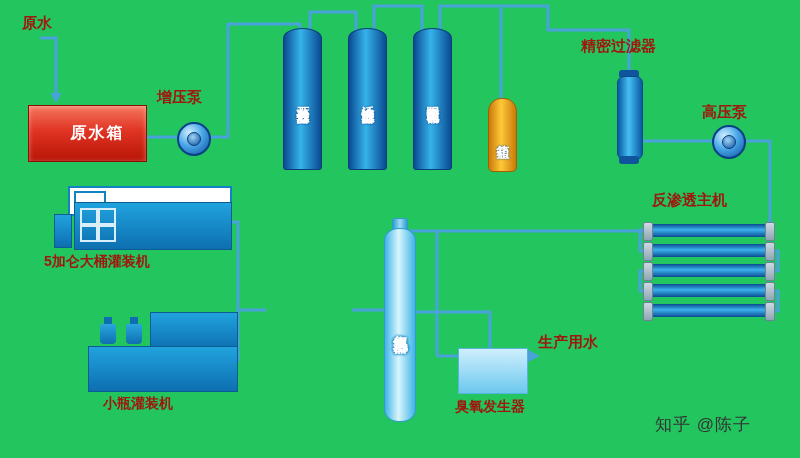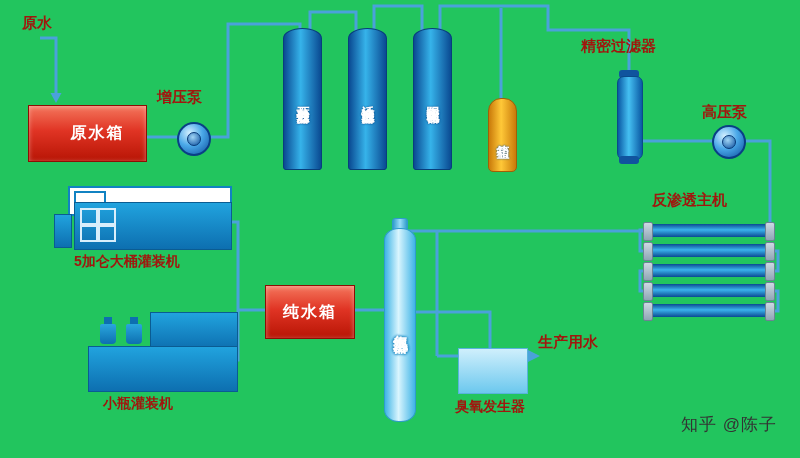--- a/index.html
+++ b/index.html
@@ -49,21 +49,21 @@
   .ozone{position:absolute;z-index:2;width:68px;height:44px;
         background:linear-gradient(180deg,#cfeffc 0%,#6cc8ee 100%);border:1px solid #58b4dc;}
   .mach{position:absolute;z-index:2;background:linear-gradient(180deg,#21a3de 0%,#0d6fb0 100%);
         border:1px solid #0a5c92;}
   .frame{position:absolute;z-index:2;background:#fff;border:2px solid #1182c2;}
   .grid4{position:absolute;z-index:3;display:grid;grid-template-columns:1fr 1fr;grid-template-rows:1fr 1fr;}
   .grid4 div{border:2px solid #d8eefb;}
   .bottle{position:absolute;z-index:3;width:16px;height:20px;border-radius:2px 2px 4px 4px;
         background:linear-gradient(180deg,#2aa6de,#0d6fb0);}
   .bottle::before{content:"";position:absolute;top:-7px;left:4px;width:8px;height:7px;background:#0d6fb0;}
-  .watermark{position:absolute;z-index:3;color:#333;font-size:17px;letter-spacing:1px;margin-left:26px;}
+  .watermark{position:absolute;z-index:3;color:#333;font-size:17px;letter-spacing:1px;}
 </style>
 </head>
 <body>
 
 <div class="stage">
 
   <svg class="pipes" width="800" height="458">
     <polyline class="pipe" points="40,38 56,38 56,94"></polyline>
     <path class="arrow" d="M56,103 L50.5,93 L61.5,93 Z"></path>
     <polyline class="pipe" points="126,137 178,137"></polyline>
@@ -118,23 +118,20 @@
   <div class="lbl" style="left:702px;top:103px;">高压泵</div>
   <div class="pump" style="left:712px;top:125px;"></div>
 
   <div class="lbl" style="left:652px;top:191px;">反渗透主机</div>
   <div class="rotube" style="left:645px;top:224px;"></div>
   <div class="rotube" style="left:645px;top:244px;"></div>
   <div class="rotube" style="left:645px;top:264px;"></div>
   <div class="rotube" style="left:645px;top:284px;"></div>
   <div class="rotube" style="left:645px;top:304px;"></div>
 
-  <div class="redtank" style="left:265px;top:285px;width:88px;height:52px;">
-    <span>纯水箱</span>
-  </div>
 
   <div class="mixcap" style="left:392px;top:218px;"></div>
   <div class="mixer" style="left:384px;top:228px;">
     <span class="vtext">气水混合器</span>
   </div>
 
   <div class="ozone" style="left:458px;top:348px;"></div>
   <div class="lbl" style="left:455px;top:398px;font-size:14px;">臭氧发生器</div>
 
   <div class="lbl" style="left:538px;top:333px;">生产用水</div>
@@ -142,21 +139,21 @@
   <div class="frame" style="left:68px;top:186px;width:160px;height:26px;"></div>
   <div class="frame" style="left:74px;top:191px;width:28px;height:20px;"></div>
   <div class="mach" style="left:54px;top:214px;width:16px;height:32px;"></div>
   <div class="mach" style="left:74px;top:202px;width:156px;height:46px;"></div>
   <div class="grid4" style="left:80px;top:208px;width:36px;height:34px;">
     <div></div>
       <div></div>
       <div></div>
       <div></div>
   </div>
-  <div class="lbl" style="left:74px;top:253px;font-size:14px;">5加仑大桶灌装机</div>
+  <div class="lbl" style="left:44px;top:253px;font-size:14px;">5加仑大桶灌装机</div>
 
   <div class="mach" style="left:150px;top:312px;width:86px;height:36px;"></div>
   <div class="mach" style="left:88px;top:346px;width:148px;height:44px;"></div>
   <div class="bottle" style="left:100px;top:324px;"></div>
   <div class="bottle" style="left:126px;top:324px;"></div>
   <div class="lbl" style="left:103px;top:395px;font-size:14px;">小瓶灌装机</div>
 
   <div class="watermark" style="left:655px;top:413px;">知乎 @陈子</div>
 
 </div>

